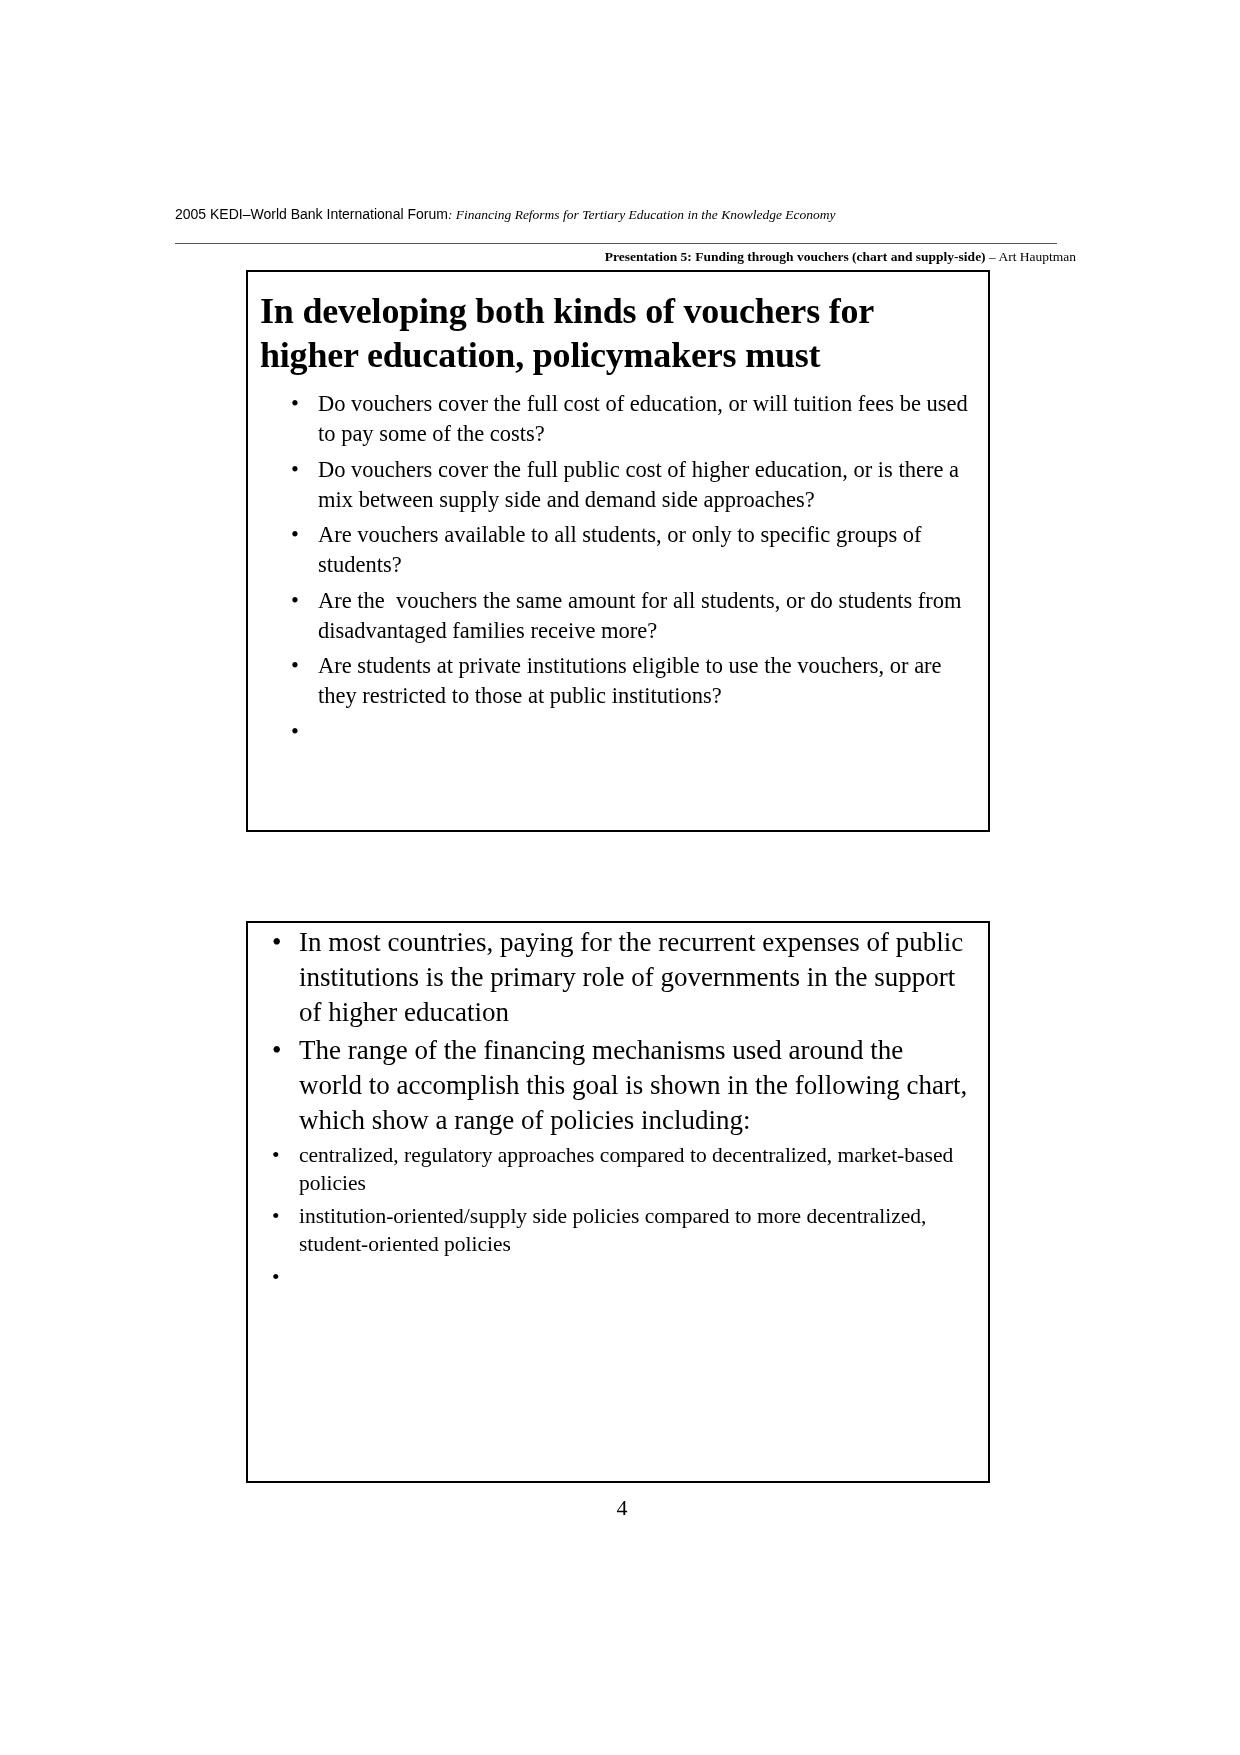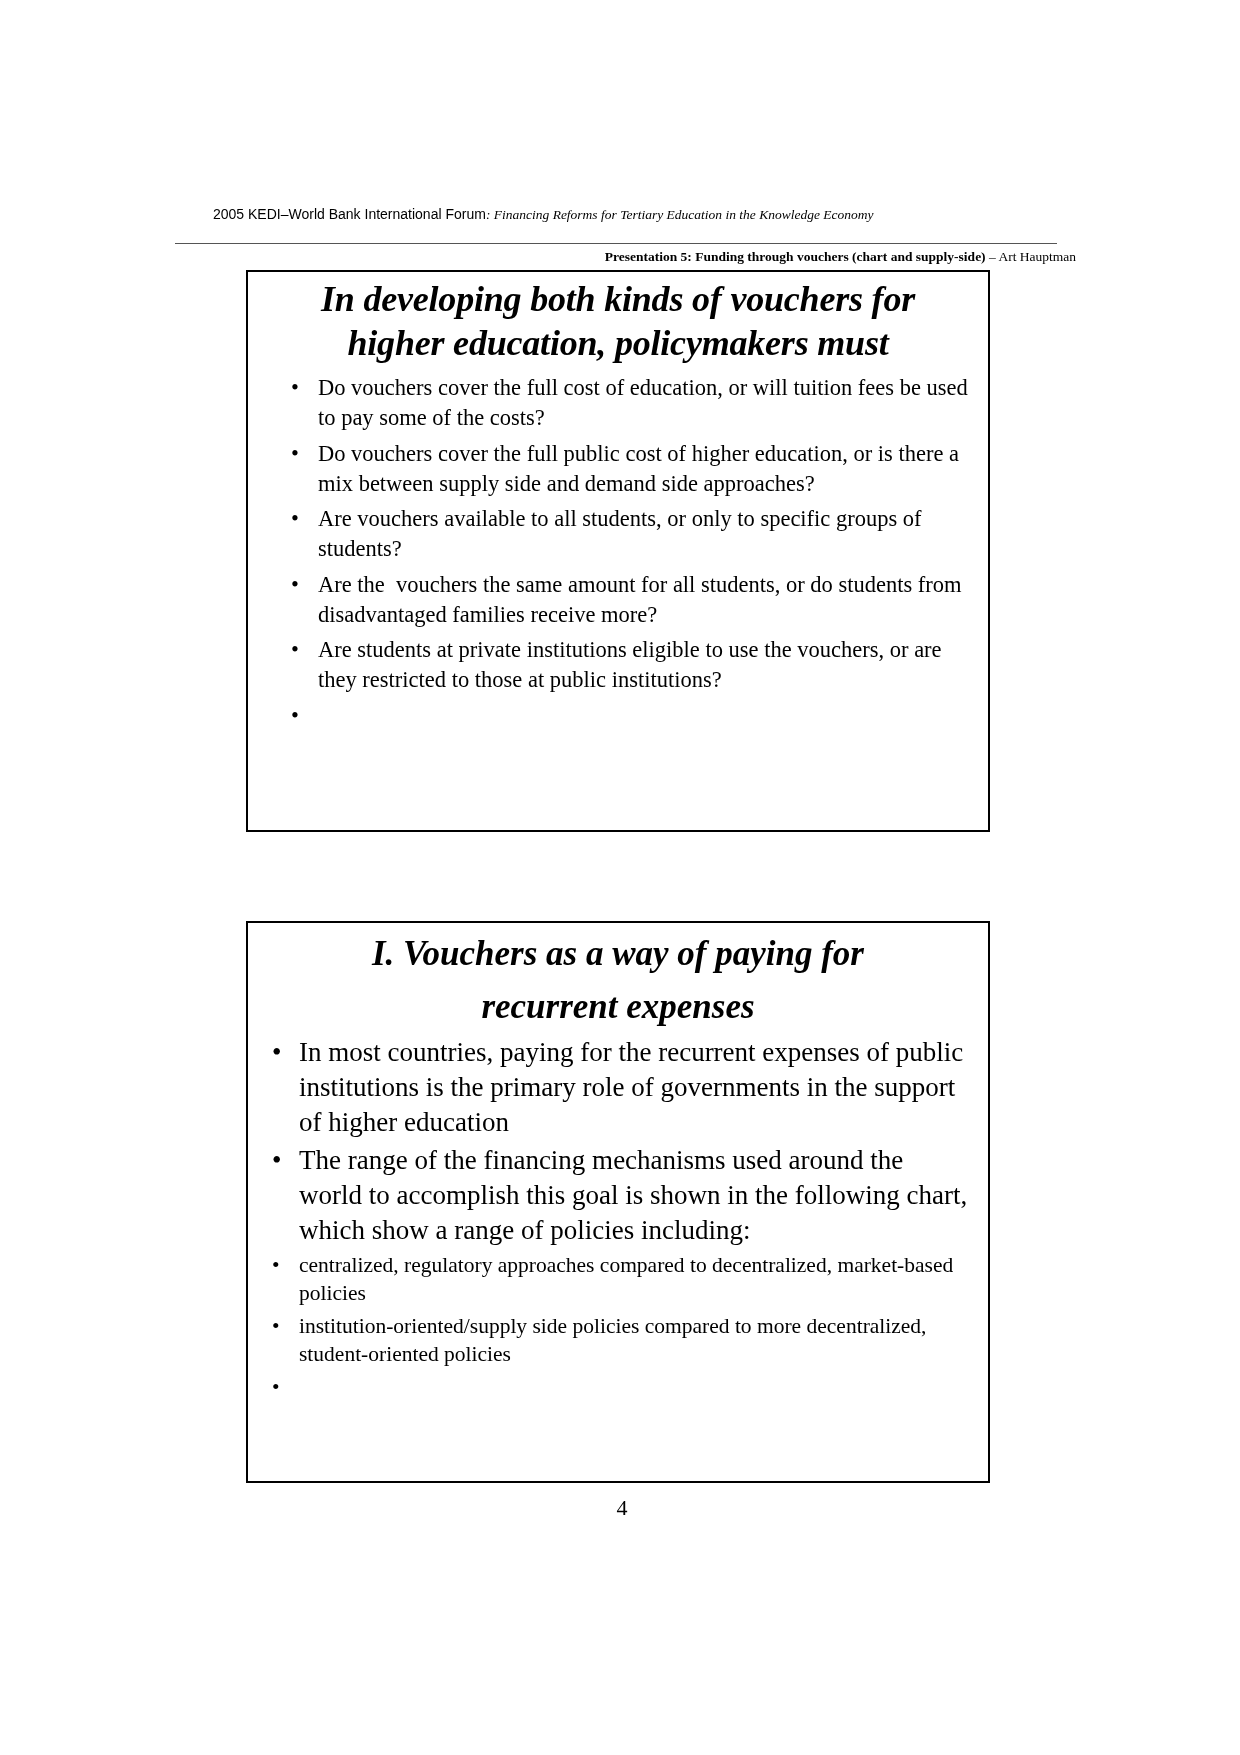--- a/index.html
+++ b/index.html
@@ -19,21 +19,20 @@
       position: absolute;
       left: 175px;
       top: 205px;
       white-space: nowrap;
       font-size: 14px;
       line-height: 18px;
     }
     .page-header .forum {
       font-family: "Liberation Sans", sans-serif;
       font-size: 14px;
-      margin-left: 38px;
     }
     .page-header .subtitle {
       font-family: "Liberation Serif", serif;
       font-style: italic;
       font-size: 13.5px;
     }
     .header-rule {
       position: absolute;
       left: 175px;
       top: 243px;
@@ -61,25 +60,23 @@
     }
     #slide1 {
       top: 270px;
       height: 562px;
     }
     #slide2 {
       top: 921px;
       height: 562px;
     }
     .slide-title {
-      margin: 0;
-      text-align: center;
+      margin: 12px;
       font-weight: bold;
       font-family: "Liberation Serif", serif;
-      font-style: italic;
     }
     #slide1 .slide-title {
       font-size: 36px;
       line-height: 44px;
       padding-top: 5px;
       letter-spacing: -0.2px;
     }
     #slide2 .slide-title {
       font-size: 35px;
       line-height: 53px;
@@ -171,24 +168,20 @@
     <li><span class="dot">•</span><span>Do vouchers cover the full cost of education, or will tuition fees be used to pay some of the costs?</span></li>
     <li><span class="dot">•</span><span>Do vouchers cover the full public cost of higher education, or is there a mix between supply side and demand side approaches?</span></li>
     <li><span class="dot">•</span><span>Are vouchers available to all students, or only to specific groups of students?</span></li>
     <li><span class="dot">•</span><span style="white-space: pre-wrap;">Are the  vouchers the same amount for all students, or do students from disadvantaged families receive more?</span></li>
     <li><span class="dot">•</span><span>Are students at private institutions eligible to use the vouchers, or are they restricted to those at public institutions?</span></li>
     <li><span class="dot">•</span></li>
   </ul>
 </div>
 
 <div class="slide-box" id="slide2">
-  <h2 class="slide-title">
-    <span>I. Vouchers as a way of paying for</span><br>
-    <span>recurrent expenses</span>
-  </h2>
   <ul class="bullets large">
     <li><span class="dot">•</span><span>In most countries, paying for the recurrent expenses of public institutions is the primary role of governments in the support of higher education</span></li>
     <li><span class="dot">•</span><span>The range of the financing mechanisms used around the world to accomplish this goal is shown in the following chart, which show a range of policies including:</span></li>
   </ul>
   <ul class="bullets small">
     <li><span class="dot">•</span><span>centralized, regulatory approaches compared to decentralized, market-based policies</span></li>
     <li><span class="dot">•</span><span>institution-oriented/supply side policies compared to more decentralized, student-oriented policies</span></li>
     <li><span class="dot">•</span></li>
   </ul>
 </div>

